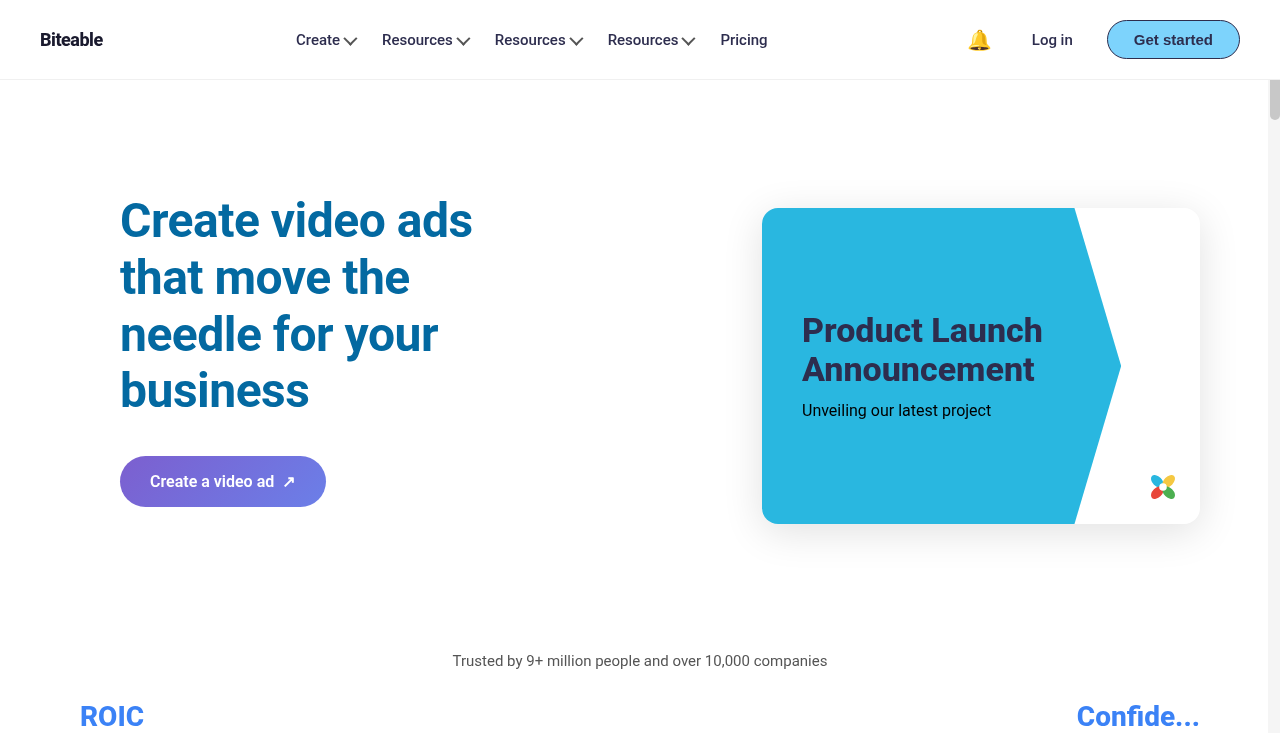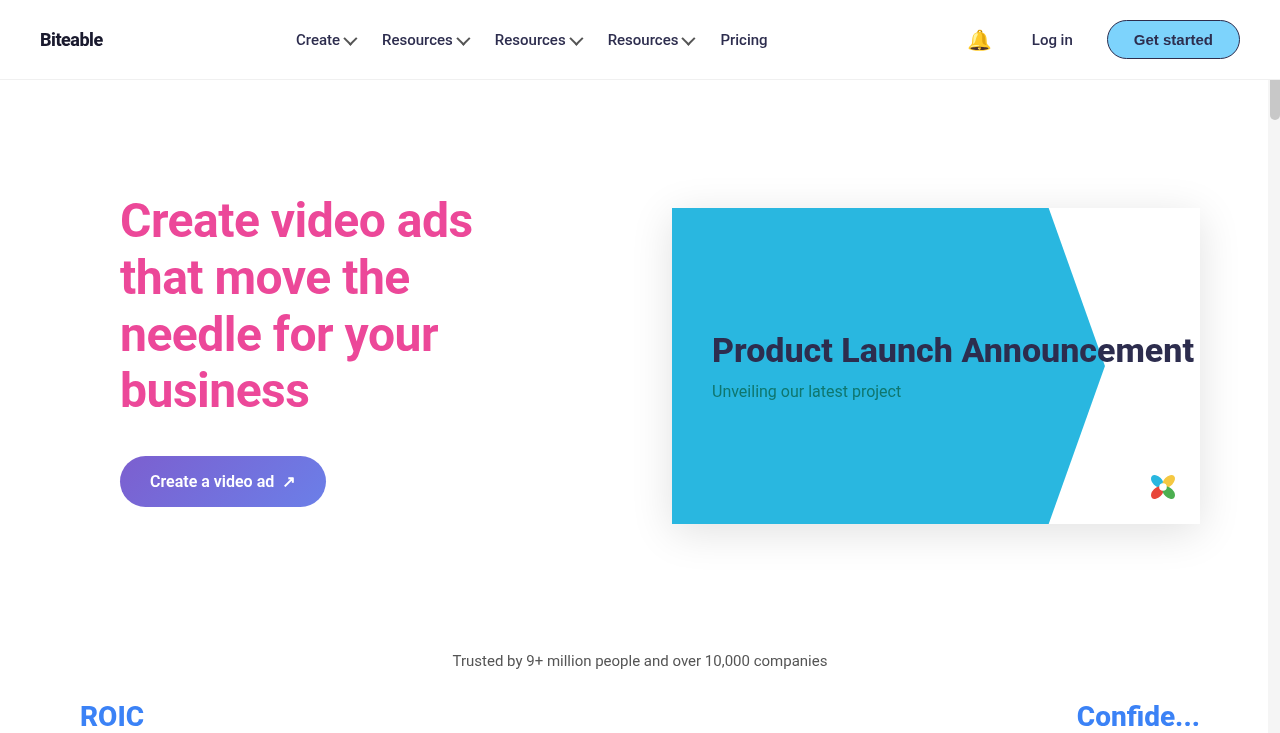--- a/index.html
+++ b/index.html
@@ -92,21 +92,21 @@
       padding: 60px 80px 60px 120px;
       min-height: 540px;
       background: #fff;
     }
     .hero-left {
       max-width: 440px;
     }
     .hero-title {
       font-size: 48px;
       font-weight: 700;
-      color: #ec4899;
+      color: #0369a1;
       line-height: 1.18;
       margin-bottom: 36px;
       letter-spacing: -0.5px;
     }
     .cta-btn {
       display: inline-flex;
       align-items: flex-start;
       gap: 8px;
       background: linear-gradient(135deg, #7c5fcf 0%, #6b7fe8 100%);
       color: #fff;
@@ -122,23 +122,23 @@
     .cta-arrow {
       display: inline-block;
       font-size: 16px;
     }
 
     
     .hero-right {
       flex: 0 0 auto;
     }
     .video-card {
-      width: 528px;
+      width: 438px;
       height: 316px;
-      border-radius: 0;
+      border-radius: 16px;
       box-shadow: 0 8px 40px rgba(0,0,0,0.12);
       overflow: hidden;
       position: relative;
       background: #fff;
       margin-top: 32px;
     }
     .video-card-inner {
       width: 100%;
       height: 100%;
       display: flex;
@@ -163,21 +163,21 @@
     }
     .video-card-title {
       font-size: 34px;
       font-weight: 800;
       color: #2d2d4e;
       line-height: 1.15;
       margin-bottom: 12px;
     }
     .video-card-subtitle {
       font-size: 16px;
-      color: #0f766e;
+      color: #000000;
       font-weight: 400;
     }
     
     .biteable-mark {
       position: absolute;
       bottom: 18px;
       right: 18px;
       z-index: 3;
       display: flex;
       align-items: center;

